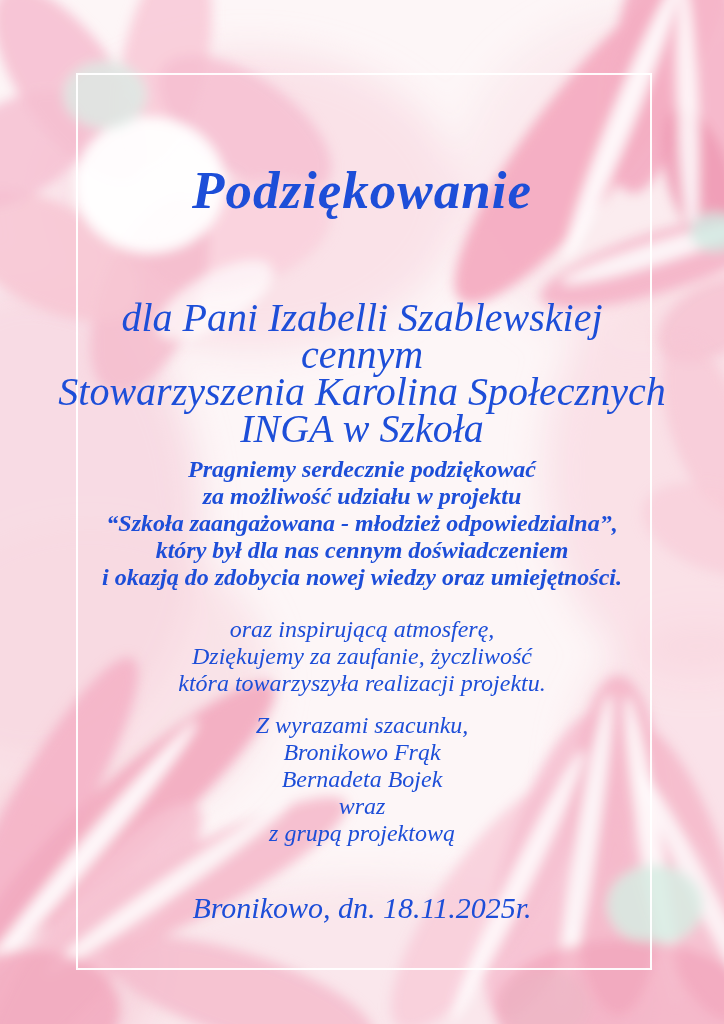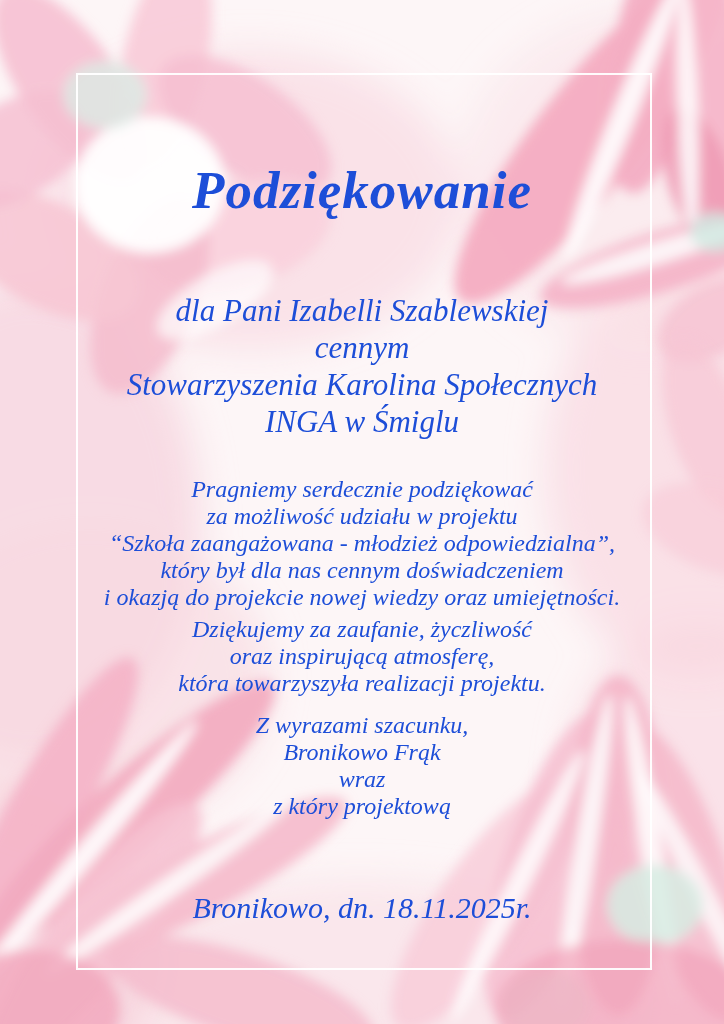--- a/index.html
+++ b/index.html
@@ -50,29 +50,30 @@
     text-align: center;
   }
   .title {
     top: 160px;
     font-size: 53px;
     font-weight: 700;
     letter-spacing: 1px;
     margin: 0;
   }
   .recipient {
-    top: 292px;
-    font-size: 31px;
+    top: 299px;
+    font-size: 40px;
     line-height: 37px;
     font-style: italic;
   }
   .para1 {
-    top: 476px;
+    top: 456px;
     font-size: 24px;
     line-height: 27px;
+    font-weight: bold;
   }
   .para2 {
     top: 616px;
     font-size: 24px;
     line-height: 27px;
   }
   .signature {
     top: 712px;
     font-size: 24px;
     line-height: 27px;
@@ -172,40 +173,41 @@
   <div class="frame"></div>
 
   <div class="content">
 
     <h1 class="block title">Podziękowanie</h1>
 
     <div class="block recipient">
       <div>dla Pani Izabelli Szablewskiej</div>
       <div>cennym</div>
       <div>Stowarzyszenia Karolina Społecznych</div>
-      <div>INGA w Śmiglu</div>
+      <div>INGA w Szkoła</div>
     </div>
 
     <div class="block para1">
       <div>Pragniemy serdecznie podziękować</div>
       <div>za możliwość udziału w projektu</div>
       <div>“Szkoła zaangażowana - młodzież odpowiedzialna”,</div>
       <div>który był dla nas cennym doświadczeniem</div>
-      <div>i okazją do projekcie nowej wiedzy oraz umiejętności.</div>
+      <div>i okazją do zdobycia nowej wiedzy oraz umiejętności.</div>
     </div>
 
     <div class="block para2">
+      <div>oraz inspirującą atmosferę,</div>
       <div>Dziękujemy za zaufanie, życzliwość</div>
-      <div>oraz inspirującą atmosferę,</div>
       <div>która towarzyszyła realizacji projektu.</div>
     </div>
 
     <div class="block signature">
       <div>Z wyrazami szacunku,</div>
       <div>Bronikowo Frąk</div>
+      <div>Bernadeta Bojek</div>
       <div>wraz</div>
-      <div>z który projektową</div>
+      <div>z grupą projektową</div>
     </div>
 
     <div class="block date">Bronikowo, dn. 18.11.2025r.</div>
 
   </div>
 </div>
 
 </body></html>

